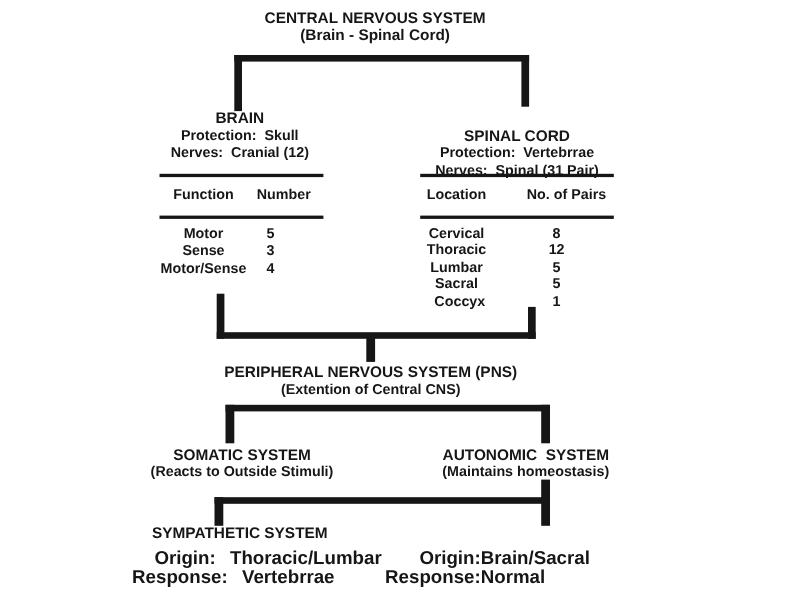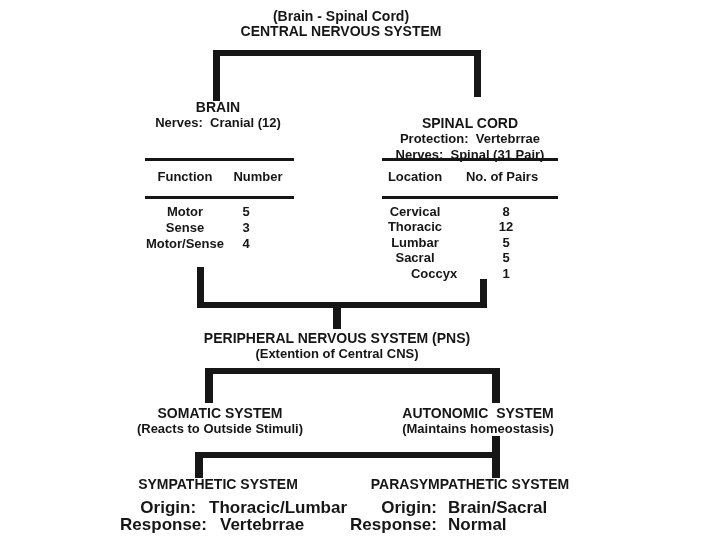--- a/index.html
+++ b/index.html
@@ -15,38 +15,39 @@
   .abs { position:absolute; }
   .ctr { text-align:center; }
   .t { font-size:13px; line-height:16px; white-space:pre; }
   .h { font-size:14px; line-height:15px; white-space:pre; }
   .line { position:absolute; background:var(--ink); }
   .cell { position:absolute; font-size:13px; line-height:15px; text-align:center; white-space:pre; }
   .kv { display:flex; font-size:17px; line-height:17px; white-space:pre; }
   .kv .k { width:100px; text-align:right; }
   .kv .v { text-align:left; }
   .sym .v { margin-left:13px; }
-  .para .v { margin-left:11px; }
+  .para .v { }
 </style>
 </head>
 <body>
 
 <div class="canvas">
 
   <div class="abs ctr" style="left:163px; top:9px; width:356px;">
+    <div class="h">CENTRAL NERVOUS SYSTEM</div>
     <div class="h">(Brain - Spinal Cord)</div>
-    <div class="h">CENTRAL NERVOUS SYSTEM</div>
   </div>
 
   <div class="line" style="left:213px; top:50px; width:268px; height:6px;"></div>
   <div class="line" style="left:213px; top:50px; width:7px; height:51px;"></div>
   <div class="line" style="left:474px; top:50px; width:7px; height:47px;"></div>
 
   <div class="abs ctr" style="left:126px; top:100px; width:184px;">
     <div class="h">BRAIN</div>
+    <div class="t">Protection:  Skull</div>
     <div class="t">Nerves:  Cranial (12)</div>
   </div>
 
   <div class="line" style="left:145px; top:158px; width:149px; height:3px;"></div>
   <div class="cell" style="left:145px; top:169px; width:80px;">Function</div>
   <div class="cell" style="left:218px; top:169px; width:80px;">Number</div>
   <div class="line" style="left:145px; top:196px; width:149px; height:3px;"></div>
   <div class="cell" style="left:125px; top:204px; width:120px;">Motor</div>
   <div class="cell" style="left:226px; top:204px; width:40px;">5</div>
   <div class="cell" style="left:125px; top:220px; width:120px;">Sense</div>
@@ -55,31 +56,31 @@
   <div class="cell" style="left:226px; top:236px; width:40px;">4</div>
 
   <div class="abs ctr" style="left:378px; top:116px; width:184px;">
     <div class="h">SPINAL CORD</div>
     <div class="t">Protection:  Vertebrrae</div>
     <div class="t">Nerves:  Spinal (31 Pair)</div>
   </div>
 
   <div class="line" style="left:382px; top:158px; width:176px; height:3px;"></div>
   <div class="cell" style="left:375px; top:169px; width:80px;">Location</div>
-  <div class="cell" style="left:452px; top:169px; width:100px;">No. of Pairs</div>
+  <div class="cell" style="left:465px; top:169px; width:100px;">No. of Pairs</div>
   <div class="line" style="left:382px; top:196px; width:176px; height:3px;"></div>
   <div class="cell" style="left:365px; top:204px; width:100px;">Cervical</div>
   <div class="cell" style="left:486px; top:204px; width:40px;">8</div>
   <div class="cell" style="left:365px; top:219px; width:100px;">Thoracic</div>
   <div class="cell" style="left:486px; top:219px; width:40px;">12</div>
   <div class="cell" style="left:365px; top:235px; width:100px;">Lumbar</div>
   <div class="cell" style="left:486px; top:235px; width:40px;">5</div>
   <div class="cell" style="left:365px; top:250px; width:100px;">Sacral</div>
   <div class="cell" style="left:486px; top:250px; width:40px;">5</div>
-  <div class="cell" style="left:384px; top:266px; width:100px;text-align:center;">Coccyx</div>
+  <div class="cell" style="left:368px; top:266px; width:100px;text-align:center;">Coccyx</div>
   <div class="cell" style="left:486px; top:266px; width:40px;">1</div>
 
   <div class="line" style="left:197px; top:267px; width:7px; height:41px;"></div>
   <div class="line" style="left:480px; top:279px; width:7px; height:29px;"></div>
   <div class="line" style="left:197px; top:302px; width:290px; height:6px;"></div>
   <div class="line" style="left:333px; top:306px; width:8px; height:23px;"></div>
 
   <div class="abs ctr" style="left:187px; top:331px; width:300px;">
     <div class="h">PERIPHERAL NERVOUS SYSTEM (PNS)</div>
     <div class="t" style="line-height:15px;">(Extention of Central CNS)</div>
@@ -109,21 +110,20 @@
     <div class="kv">
       <span class="k">Origin:</span>
       <span class="v">Thoracic/Lumbar</span>
     </div>
     <div class="kv">
       <span class="k">Response:</span>
       <span class="v">Vertebrrae</span>
     </div>
   </div>
 
-  <div class="abs ctr h" style="left:350px; top:477px; width:240px;">PARASYMPATHETIC SYSTEM</div>
   <div class="abs para" style="left:337px; top:499px; width:240px;">
     <div class="kv">
       <span class="k">Origin:</span>
       <span class="v">Brain/Sacral</span>
     </div>
     <div class="kv">
       <span class="k">Response:</span>
       <span class="v">Normal</span>
     </div>
   </div>

